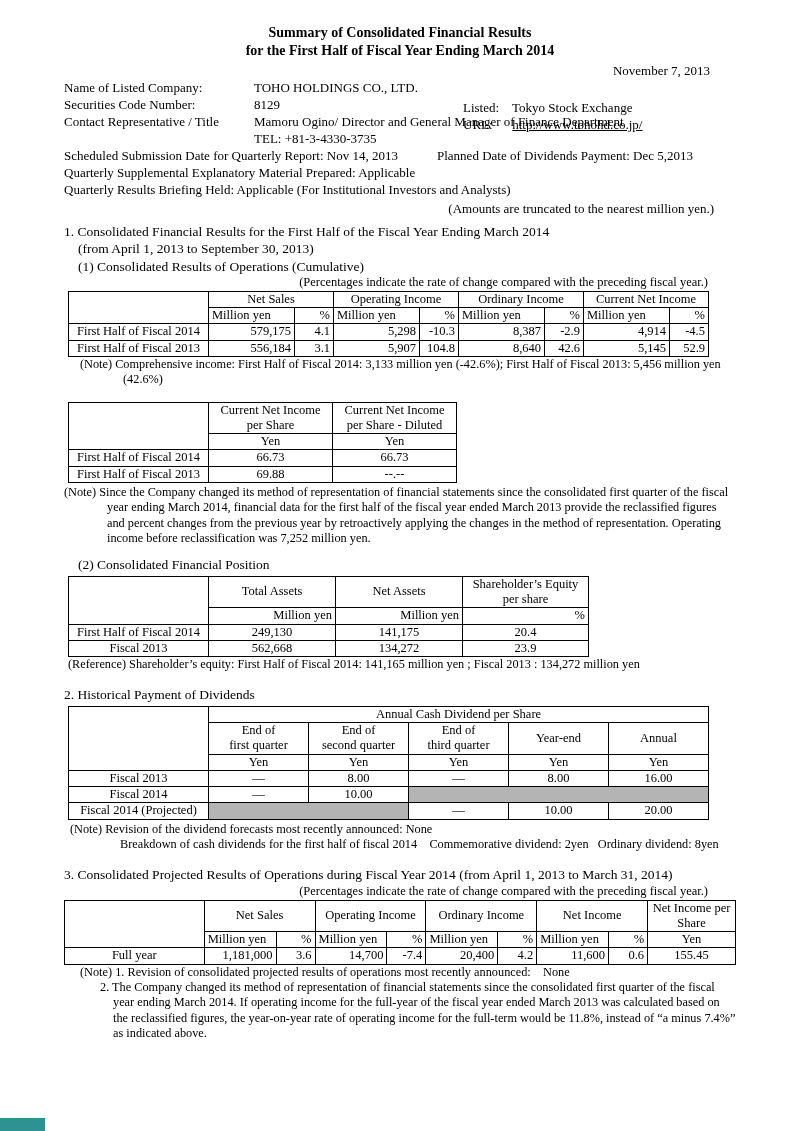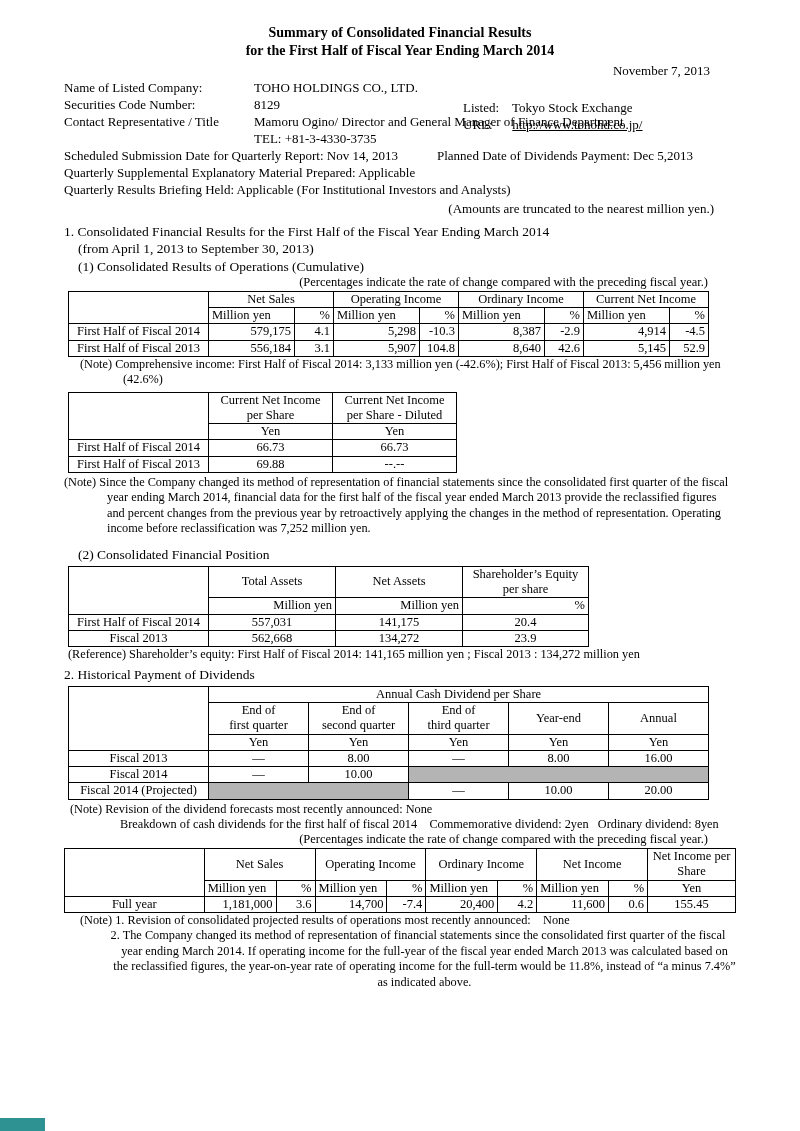--- a/index.html
+++ b/index.html
@@ -33,26 +33,26 @@
   .t-num { text-align:right; }
   .t-c { text-align:center; }
   .t-label { text-align:center; }
   .gray { background:#b4b4b4; }
 
   .note { font-size:12.3px; line-height:1.25; }
   .hang { padding-left:43px; text-indent:-43px; }
   .ind4 { padding-left:4px; }
   .ind6 { padding-left:6px; }
   .ind40 { padding-left:40px; }
-  .hang13 { padding-left:49px; text-indent:-13px;text-align:center; }
+  .hang13 { padding-left:49px; text-indent:-13px; }
   .prewrap { white-space:pre-wrap;margin-left:16px; }
 
   .mt6 { margin-top:6px; }
   .mt10 { margin-top:10px; }
-  .mt14 { margin-top:4px; }
+  .mt14 { margin-top:14px; }
   .mt2 { margin-top:2px; }
 
   .footer-accent { position:absolute; left:0; bottom:0; width:45px; height:13px; background:#2e9192; }
 </style>
 </head>
 <body>
 
 <div class="page">
 
   <div class="title">
@@ -210,21 +210,21 @@
         <td class="t-group">Net Assets</td>
         <td class="t-group">Shareholder’s Equity per share</td>
       </tr>
       <tr>
         <td class="t-unit-r">Million yen</td>
         <td class="t-unit-r">Million yen</td>
         <td class="t-unit-r">%</td>
       </tr>
       <tr>
         <td class="t-label">First Half of Fiscal 2014</td>
-        <td class="t-c">557,031</td>
+        <td class="t-c">249,130</td>
         <td class="t-c">141,175</td>
         <td class="t-c">20.4</td>
       </tr>
       <tr>
         <td class="t-label">Fiscal 2013</td>
         <td class="t-c">562,668</td>
         <td class="t-c">134,272</td>
         <td class="t-c">23.9</td>
       </tr>
     </tbody>
@@ -291,20 +291,21 @@
         <td class="t-c">—</td>
         <td class="t-c">10.00</td>
         <td class="t-c">20.00</td>
       </tr>
     </tbody>
   </table>
 
   <div class="note ind6 mt2">(Note) Revision of the dividend forecasts most recently announced: None</div>
   <div class="note ind40 prewrap">Breakdown of cash dividends for the first half of fiscal 2014    Commemorative dividend: 2yen   Ordinary dividend: 8yen</div>
 
+  <div class="sec-heading mt14">3. Consolidated Projected Results of Operations during Fiscal Year 2014 (from April 1, 2013 to March 31, 2014)</div>
   <div class="pct-note">(Percentages indicate the rate of change compared with the preceding fiscal year.)</div>
 
   <table class="fin-table" style="margin-left:0;">
     <colgroup>
       <col style="width:140px">
       <col style="width:72px">
         <col style="width:39px">
       <col style="width:72px">
         <col style="width:39px">
       <col style="width:72px">

